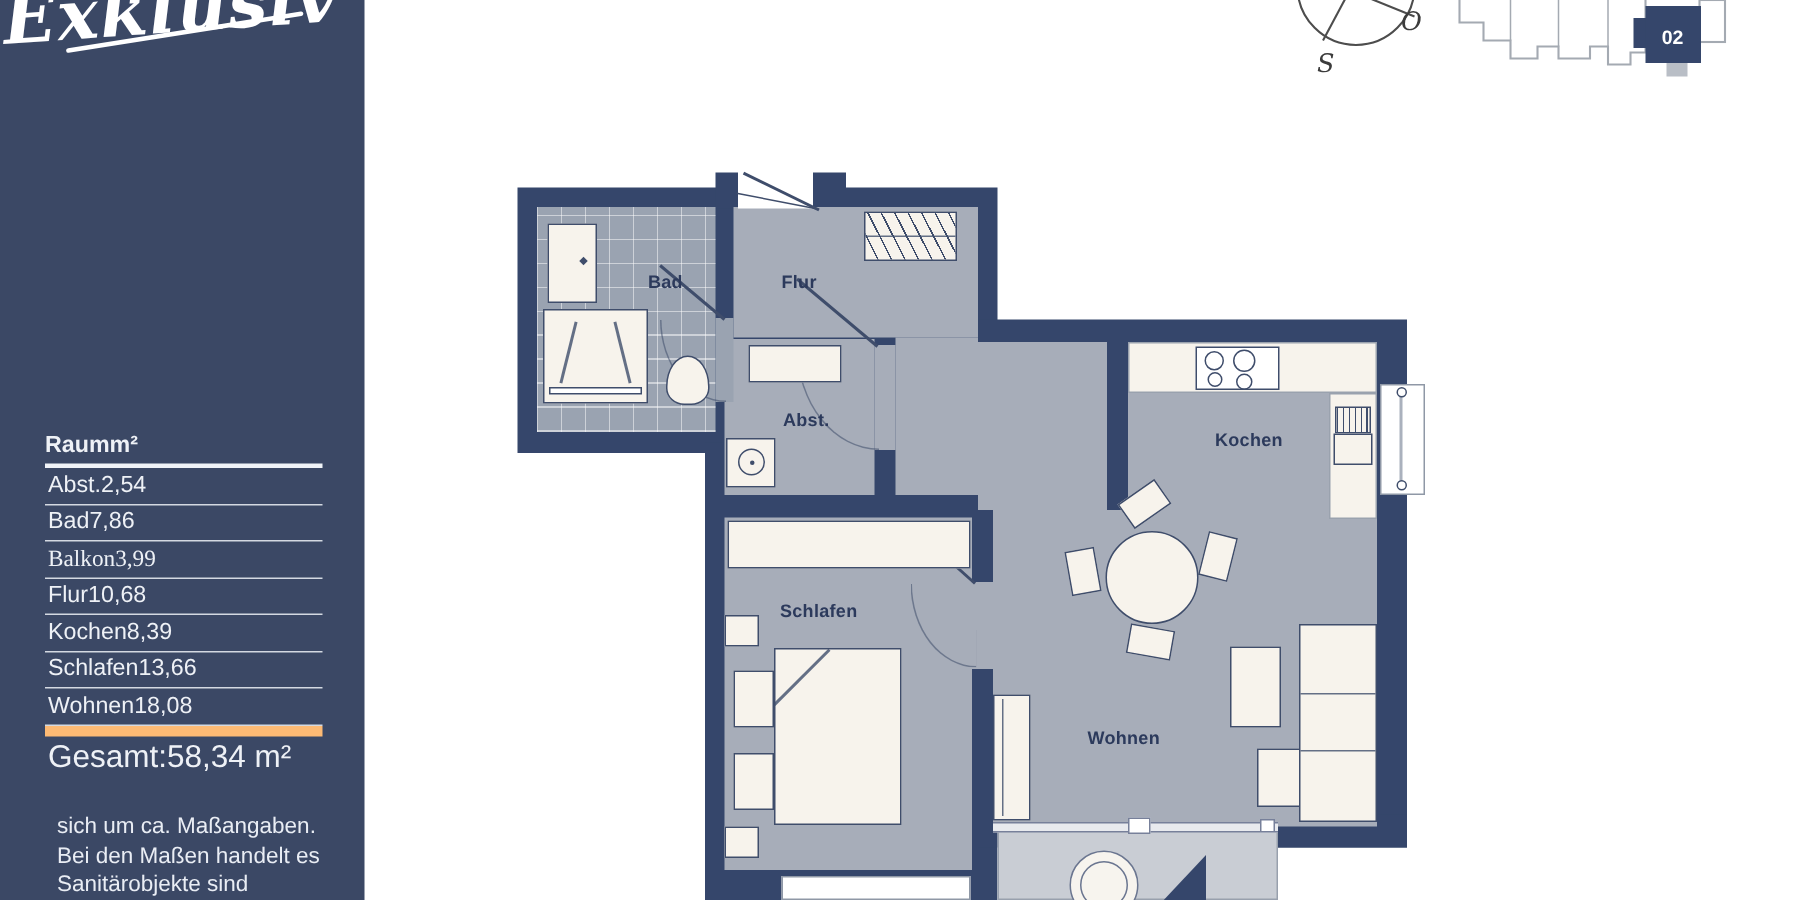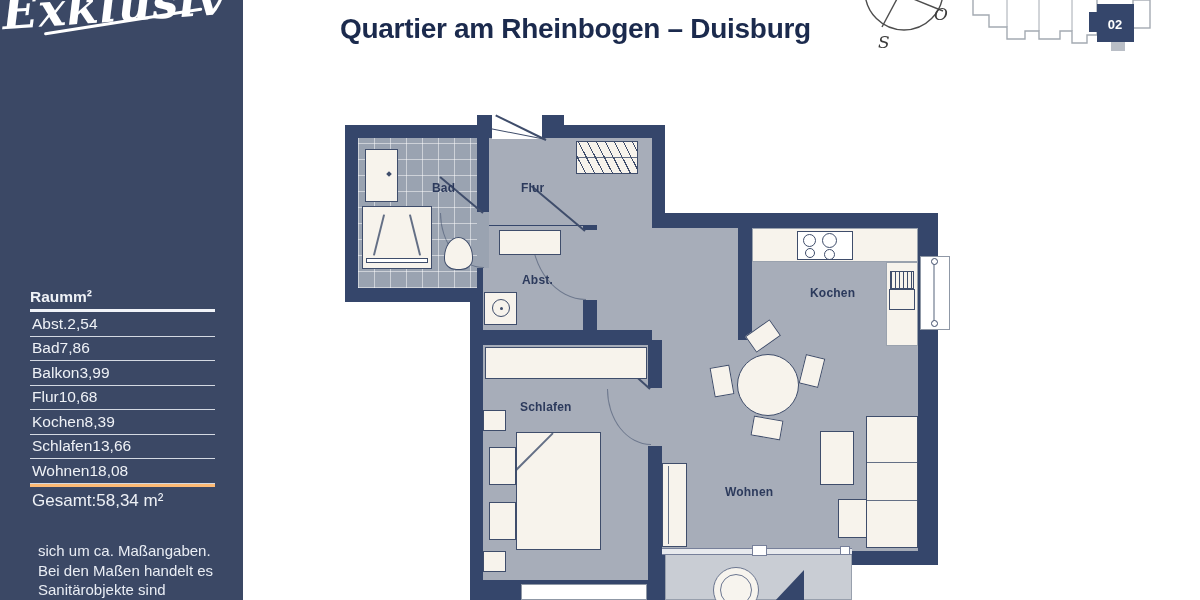--- a/index.html
+++ b/index.html
@@ -10,21 +10,21 @@
   .sidebar{position:absolute;left:0;top:0;width:243px;height:600px;background:#3b4865;color:#eef1f6;}
   .logo{position:absolute;left:0;top:-22px;width:243px;text-align:center;color:#fff;
         font-family:"DejaVu Serif",serif;font-style:italic;font-weight:bold;font-size:46px;
         transform:rotate(-4deg);letter-spacing:1px;}
   .logo .reg{font-size:11px;font-style:normal;vertical-align:super;margin-left:4px;}
   .swash{position:absolute;left:42px;top:42px;width:160px;height:3px;background:#fff;border-radius:3px;transform:rotate(-5deg);}
   .areas{position:absolute;left:30px;top:284px;width:185px;font-size:15.5px;}
   .arow{display:flex;justify-content:flex-start;align-items:center;height:23.5px;
         border-bottom:1px solid rgba(240,243,248,.85);padding:0 2px 0 20px;}
   .arow.head{font-weight:bold;border-bottom:3px solid #f0f3f8;height:25px;}
-  .arow.total{border-bottom:none;border-top:3px solid #fdba74;height:28px;font-size:17px;}
+  .arow.total{border-bottom:none;border-top:7px solid #fdba74;height:28px;font-size:21px;}
   .disclaimer{position:absolute;left:38px;top:541px;width:190px;font-size:15px;line-height:19.5px;color:#e9edf4;}
   
   .title{position:absolute;left:340px;top:-6px;font-size:28px;font-weight:bold;color:#1b2a4d;letter-spacing:-0.3px;}
   .subtitle{position:absolute;left:341px;top:31px;font-size:18.5px;color:#27365a;}
   
   .wall{position:absolute;background:#35466b;}
   .floor{position:absolute;background:#a7adb9;}
   .tile{position:absolute;background:#9aa3b1;
         background-image:repeating-linear-gradient(0deg,rgba(255,255,255,.5) 0 1px,transparent 1px 16px),
                          repeating-linear-gradient(90deg,rgba(255,255,255,.5) 0 1px,transparent 1px 16px);}
@@ -54,21 +54,21 @@
         <span>m²</span>
       </div>
       <div class="arow" style="padding-left:2px;">
         <span>Abst.</span>
         <span>2,54</span>
       </div>
       <div class="arow" style="padding-left:2px;">
         <span>Bad</span>
         <span>7,86</span>
       </div>
-      <div class="arow" style="padding-left:2px;">
+      <div class="arow" style="padding-left:2px;font-family:Liberation Serif, serif;">
         <span>Balkon</span>
         <span>3,99</span>
       </div>
       <div class="arow" style="padding-left:2px;">
         <span>Flur</span>
         <span>10,68</span>
       </div>
       <div class="arow" style="padding-left:2px;">
         <span>Kochen</span>
         <span>8,39</span>
@@ -87,21 +87,20 @@
       </div>
     </div>
 
     <div class="disclaimer">
       <div>sich um ca. Maßangaben.</div>
       <div>Bei den Maßen handelt es</div>
       <div>Sanitärobjekte sind</div>
     </div>
   </aside>
 
-  <h1 class="title">Quartier am Rheinbogen – Duisburg</h1>
 
   <svg class="abs" style="left:852px;top:0;" width="115" height="62" viewBox="0 0 115 62">
     <circle cx="52" cy="-9" r="39" fill="none" stroke="#4d4d4d" stroke-width="1.4"></circle>
     <line x1="70" y1="-48" x2="30" y2="27" stroke="#4d4d4d" stroke-width="1.4"></line>
     <line x1="12" y1="-21" x2="91" y2="11" stroke="#4d4d4d" stroke-width="1.4"></line>
     <text x="82" y="20" font-size="17" font-style="italic" font-family="DejaVu Serif, serif" fill="#3c3c3c">O</text>
     <text x="26" y="48" font-size="17" font-style="italic" font-family="DejaVu Serif, serif" fill="#3c3c3c">S</text>
   </svg>
 
   <svg class="abs" style="left:965px;top:0;" width="190" height="56" viewBox="0 0 190 56">

